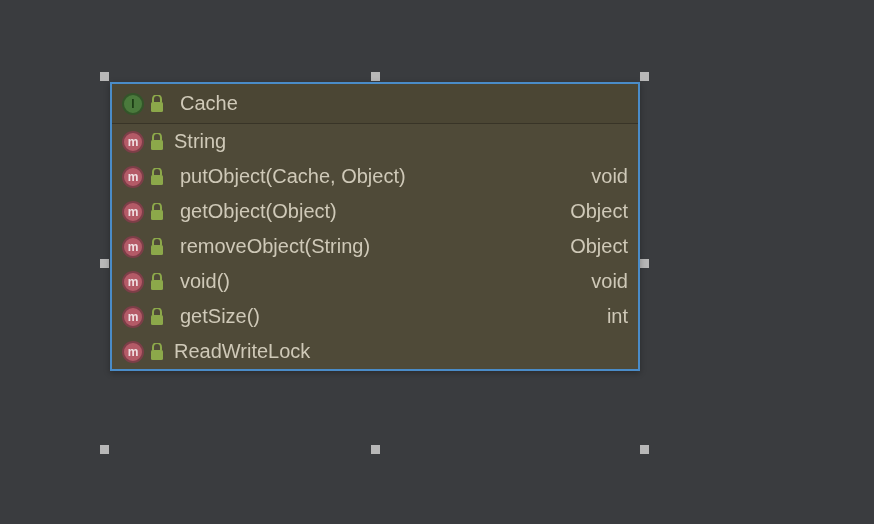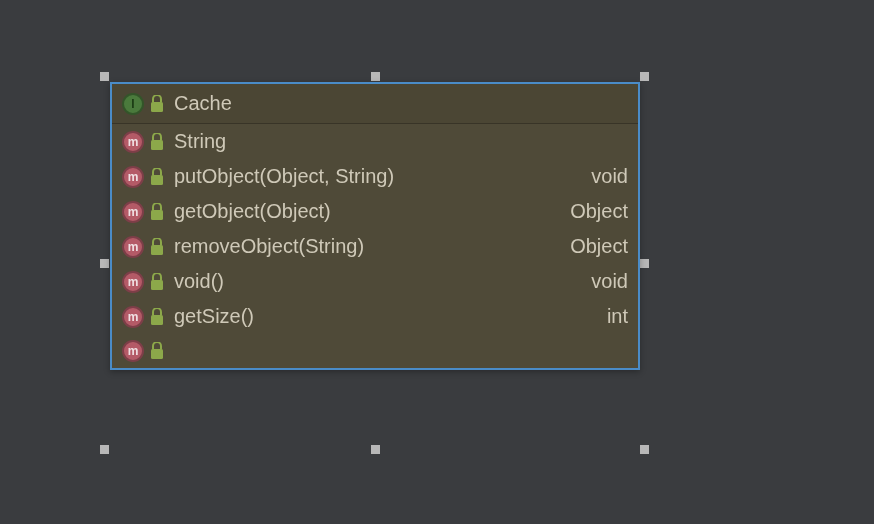--- a/index.html
+++ b/index.html
@@ -64,21 +64,21 @@
       width: 14px;
       height: 18px;
       margin-left: 6px;
       flex-shrink: 0;
       position: relative;
     }
     .lock-icon svg { display: block; }
     .name {
       color: #cfc9b8;
       font-size: 20px;
-      margin-left: 10px;
+      margin-left: 16px;
       flex: 1;
     }
     .return-type {
       color: #cfc9b8;
       font-size: 20px;
       margin-left: 10px;
       text-align: center;
     }
     .selection-handle {
       position: absolute;
@@ -129,21 +129,21 @@
       <div class="method-row">
         <div class="method-badge">
           <span>m</span>
         </div>
         <div class="lock-icon">
           <svg width="14" height="18" viewBox="0 0 14 18">
             <path d="M3 7 V4 a4 4 0 0 1 8 0 V7" fill="none" stroke="#8ca84a" stroke-width="2"></path>
             <rect x="1" y="7" width="12" height="10" rx="1.5" fill="#8ca84a"></rect>
           </svg>
         </div>
-        <div class="name">putObject(Object, String)</div>
+        <div class="name">putObject(Cache, Object)</div>
         <div class="return-type">void</div>
       </div>
       <div class="method-row">
         <div class="method-badge">
           <span>m</span>
         </div>
         <div class="lock-icon">
           <svg width="14" height="18" viewBox="0 0 14 18">
             <path d="M3 7 V4 a4 4 0 0 1 8 0 V7" fill="none" stroke="#8ca84a" stroke-width="2"></path>
             <rect x="1" y="7" width="12" height="10" rx="1.5" fill="#8ca84a"></rect>
@@ -194,15 +194,16 @@
       <div class="method-row">
         <div class="method-badge">
           <span>m</span>
         </div>
         <div class="lock-icon">
           <svg width="14" height="18" viewBox="0 0 14 18">
             <path d="M3 7 V4 a4 4 0 0 1 8 0 V7" fill="none" stroke="#8ca84a" stroke-width="2"></path>
             <rect x="1" y="7" width="12" height="10" rx="1.5" fill="#8ca84a"></rect>
           </svg>
         </div>
+        <div class="return-type">ReadWriteLock</div>
       </div>
     </div>
 </div>
 
 </body></html>

